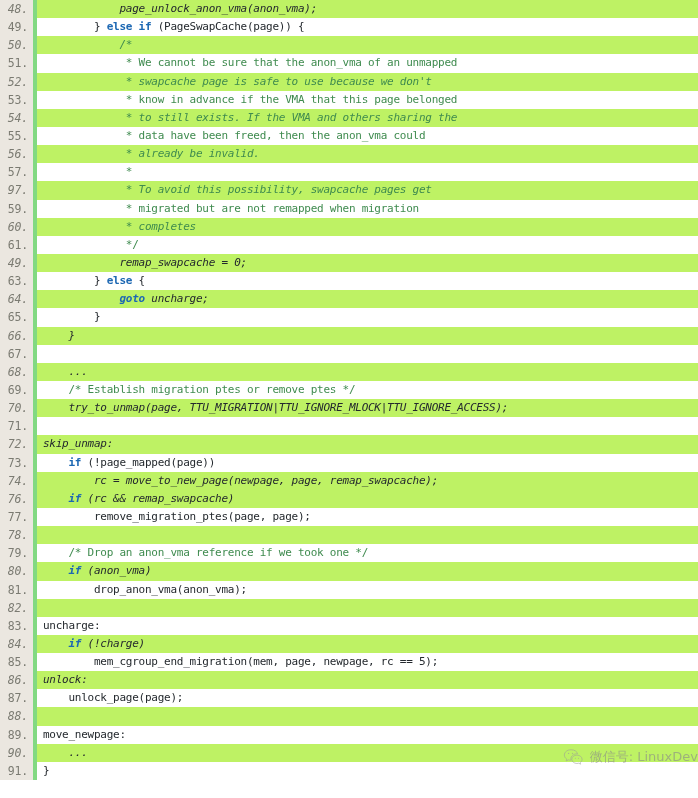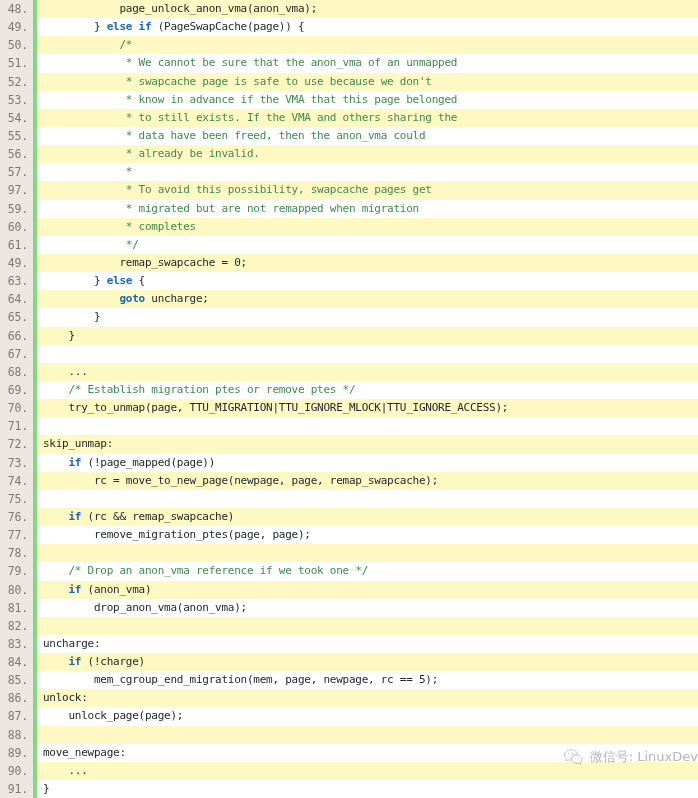--- a/index.html
+++ b/index.html
@@ -22,21 +22,21 @@
   }
 
   .code-row {
     display: flex;
     align-items: stretch;
     height: 18.15px;
     line-height: 18.15px;
     white-space: pre;
   }
   .code-row.odd  { background: #ffffff; }
-  .code-row.even { background: #fef9c3; }
+  .code-row.even { background: #bef264; font-style: italic; }
 
   .line-no {
     width: 33px;
     min-width: 33px;
     box-sizing: border-box;
     padding-right: 5px;
     text-align: right;
     background: #ebe7e0;
     color: #7b7b72;
     font-family: "DejaVu Sans Mono", "Liberation Mono", monospace;
@@ -114,21 +114,20 @@
       <div class="code-row odd"><div class="line-no">65.</div><div class="gutter-bar"></div><div class="code-text"><span class="pl">        }</span></div></div>
       <div class="code-row even"><div class="line-no">66.</div><div class="gutter-bar"></div><div class="code-text"><span class="pl">    }</span></div></div>
       <div class="code-row odd"><div class="line-no">67.</div><div class="gutter-bar"></div><div class="code-text"><span class="pl"></span></div></div>
       <div class="code-row even"><div class="line-no">68.</div><div class="gutter-bar"></div><div class="code-text"><span class="pl">    ...</span></div></div>
       <div class="code-row odd"><div class="line-no">69.</div><div class="gutter-bar"></div><div class="code-text"><span class="cm">    /* Establish migration ptes or remove ptes */</span></div></div>
       <div class="code-row even"><div class="line-no">70.</div><div class="gutter-bar"></div><div class="code-text"><span class="pl">    try_to_unmap(page, TTU_MIGRATION|TTU_IGNORE_MLOCK|TTU_IGNORE_ACCESS);</span></div></div>
       <div class="code-row odd"><div class="line-no">71.</div><div class="gutter-bar"></div><div class="code-text"><span class="pl"></span></div></div>
       <div class="code-row even"><div class="line-no">72.</div><div class="gutter-bar"></div><div class="code-text"><span class="pl">skip_unmap:</span></div></div>
       <div class="code-row odd"><div class="line-no">73.</div><div class="gutter-bar"></div><div class="code-text"><span class="pl">    </span><span class="k">if</span><span class="pl"> (!page_mapped(page))</span></div></div>
       <div class="code-row even"><div class="line-no">74.</div><div class="gutter-bar"></div><div class="code-text"><span class="pl">        rc = move_to_new_page(newpage, page, remap_swapcache);</span></div></div>
-      <div class="code-row odd"><div class="line-no">75.</div><div class="gutter-bar"></div><div class="code-text"><span class="pl"></span></div></div>
       <div class="code-row even"><div class="line-no">76.</div><div class="gutter-bar"></div><div class="code-text"><span class="pl">    </span><span class="k">if</span><span class="pl"> (rc &amp;&amp; remap_swapcache)</span></div></div>
       <div class="code-row odd"><div class="line-no">77.</div><div class="gutter-bar"></div><div class="code-text"><span class="pl">        remove_migration_ptes(page, page);</span></div></div>
       <div class="code-row even"><div class="line-no">78.</div><div class="gutter-bar"></div><div class="code-text"><span class="pl"></span></div></div>
       <div class="code-row odd"><div class="line-no">79.</div><div class="gutter-bar"></div><div class="code-text"><span class="cm">    /* Drop an anon_vma reference if we took one */</span></div></div>
       <div class="code-row even"><div class="line-no">80.</div><div class="gutter-bar"></div><div class="code-text"><span class="pl">    </span><span class="k">if</span><span class="pl"> (anon_vma)</span></div></div>
       <div class="code-row odd"><div class="line-no">81.</div><div class="gutter-bar"></div><div class="code-text"><span class="pl">        drop_anon_vma(anon_vma);</span></div></div>
       <div class="code-row even"><div class="line-no">82.</div><div class="gutter-bar"></div><div class="code-text"><span class="pl"></span></div></div>
       <div class="code-row odd"><div class="line-no">83.</div><div class="gutter-bar"></div><div class="code-text"><span class="pl">uncharge:</span></div></div>
       <div class="code-row even"><div class="line-no">84.</div><div class="gutter-bar"></div><div class="code-text"><span class="pl">    </span><span class="k">if</span><span class="pl"> (!charge)</span></div></div>
       <div class="code-row odd"><div class="line-no">85.</div><div class="gutter-bar"></div><div class="code-text"><span class="pl">        mem_cgroup_end_migration(mem, page, newpage, rc == 5);</span></div></div>

